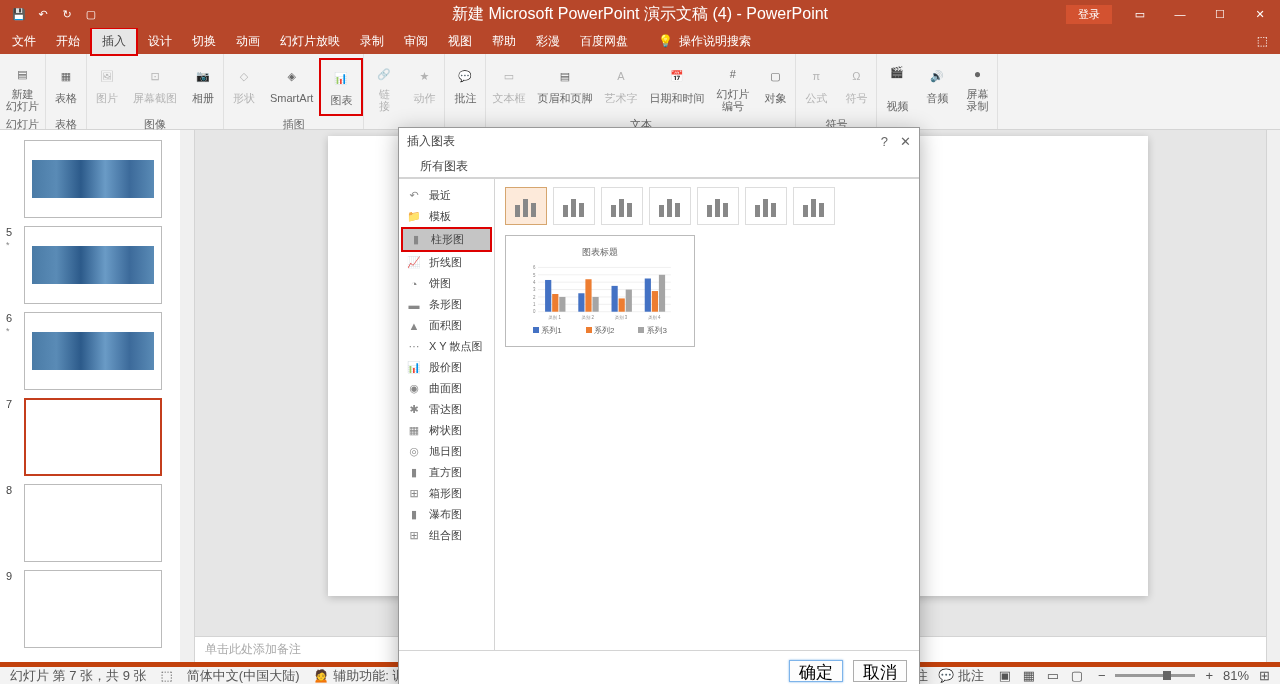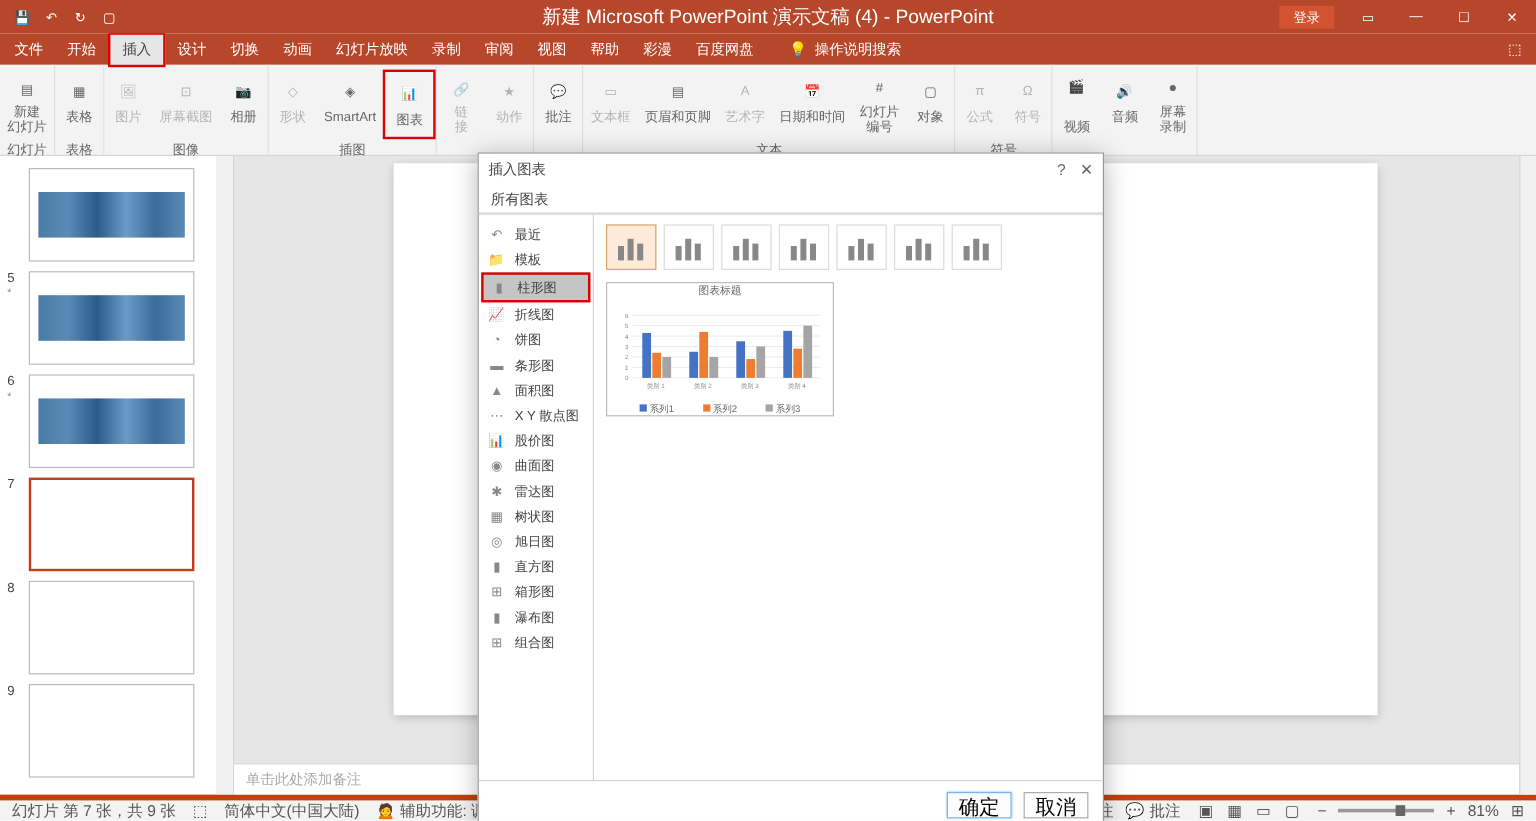--- a/index.html
+++ b/index.html
@@ -43,33 +43,33 @@
     .star { font-size: 9px; color: #888; }
     
     .slide-area { flex: 1; background: #e6e6e6; position: relative; display: flex; align-items: center; justify-content: center; }
     .slide-canvas { width: 820px; height: 460px; background: #fff; box-shadow: 0 2px 8px rgba(0,0,0,0.2); margin-top: -60px; }
     .notes-area { position: absolute; bottom: 0; left: 0; right: 0; height: 26px; background: #fff; border-top: 1px solid #d4d4d4; padding: 4px 10px; color: #aaa; font-size: 12px; }
     
     
     .dialog { position: absolute; left: 398px; top: 127px; width: 522px; height: 564px; background: #fff; border: 1px solid #999; box-shadow: 0 4px 20px rgba(0,0,0,0.3); z-index: 1000; display: flex; flex-direction: column; }
     .dialog-title { height: 26px; display: flex; align-items: center; padding: 0 8px; font-size: 12px; color: #444; }
     .dialog-title-right { margin-left: auto; display: flex; gap: 12px; font-size: 13px; color: #666; }
-    .dialog-tabs { height: 24px; border-bottom: 1px solid #d4d4d4; padding-left: 0; display: flex; }
+    .dialog-tabs { height: 24px; border-bottom: 1px solid #d4d4d4; padding-left: 11px; display: flex; }
     .dialog-tab { padding: 4px 10px; font-size: 12px; color: #444; }
     .dialog-body { flex: 1; display: flex; border-top: 1px solid #d4d4d4; }
     .dialog-left { width: 96px; border-right: 1px solid #d4d4d4; padding: 6px 2px; }
     .chart-type-item { display: flex; align-items: center; gap: 8px; padding: 3px 6px; font-size: 11px; color: #444; }
     .chart-type-item.selected { background: #c5c5c5; border: 2px solid #d00; }
     .chart-type-icon { width: 14px; height: 14px; display: flex; align-items: center; justify-content: center; color: #888; }
     .dialog-right { flex: 1; padding: 8px 10px; }
     .subtype-row { display: flex; gap: 6px; margin-bottom: 10px; }
     .subtype-btn { width: 42px; height: 38px; border: 1px solid #ddd; display: flex; align-items: center; justify-content: center; background: #fff; }
     .subtype-btn.selected { background: #fdeada; border: 1px solid #d6a66f; }
     .chart-name { font-size: 16px; color: #333; margin-bottom: 10px; }
-    .chart-preview { width: 190px; height: 112px; border: 1px solid #bbb; padding: 0; display: flex; flex-direction: column; align-items: center; }
+    .chart-preview { width: 190px; height: 112px; border: 1px solid #bbb; padding: 10px; display: flex; flex-direction: column; align-items: center; }
     .chart-preview-title { font-size: 9px; color: #666; margin-bottom: 4px; }
     .chart-preview-plot { flex: 1; width: 100%; position: relative; }
     .dialog-footer { height: 40px; border-top: 1px solid #d4d4d4; display: flex; align-items: center; justify-content: flex-end; padding: 0 12px; gap: 10px; }
     .dlg-btn { width: 54px; height: 22px; border: 1px solid #adadad; background: #fdfdfd; font-size: 17px; }
     .dlg-btn.primary { border: 1px solid #7eb4ea; box-shadow: 0 0 2px #7eb4ea; }
     
     
     .statusbar { height: 22px; background: #f3f3f3; border-top: 5px solid #c2410c; display: flex; align-items: center; padding: 0 10px; font-size: 13px; color: #555; justify-content: center; }
     .status-left { display: flex; gap: 14px; align-items: center; }
     .status-right { margin-left: auto; display: flex; align-items: center; gap: 10px; }

